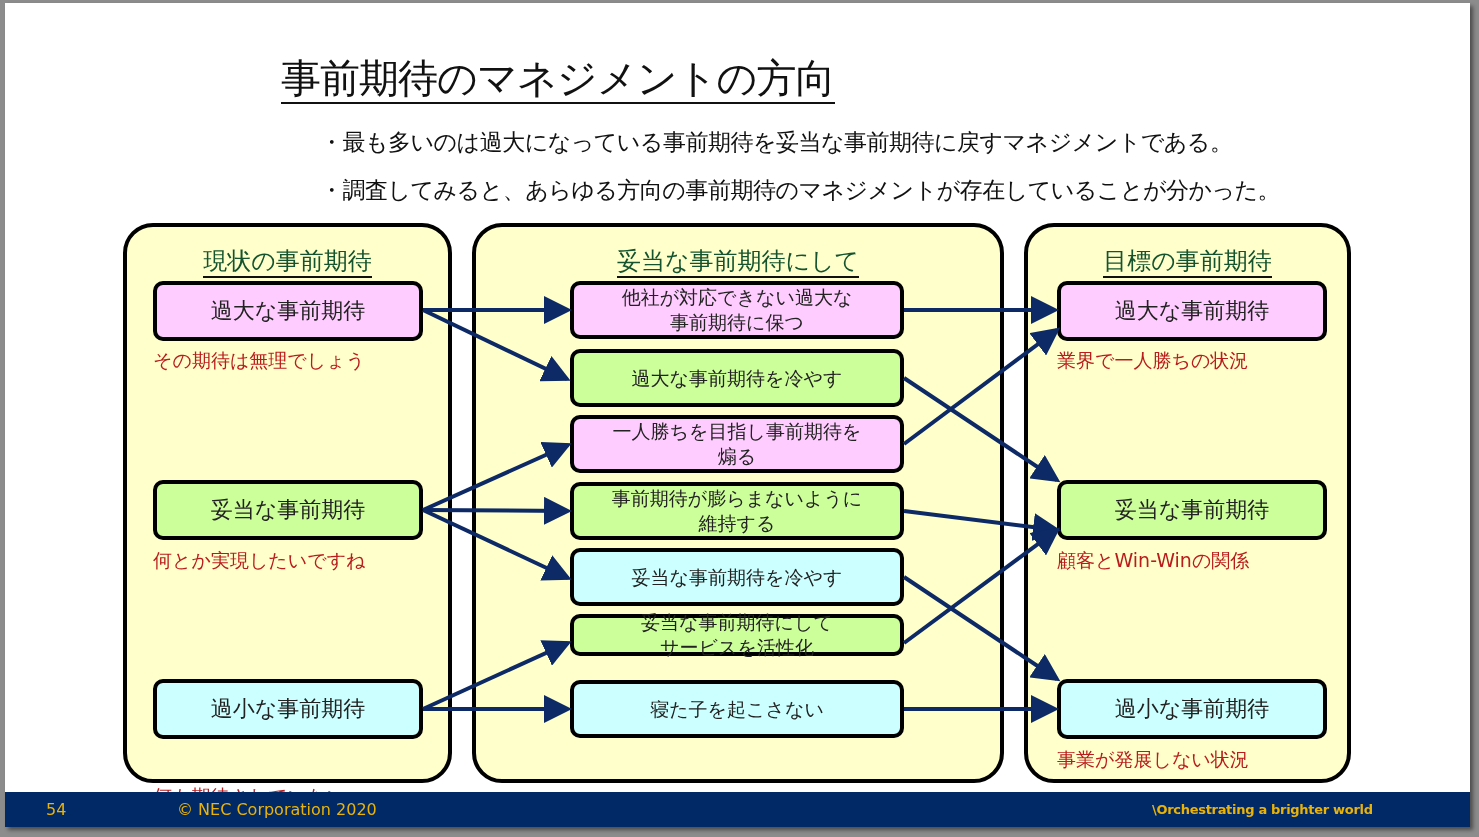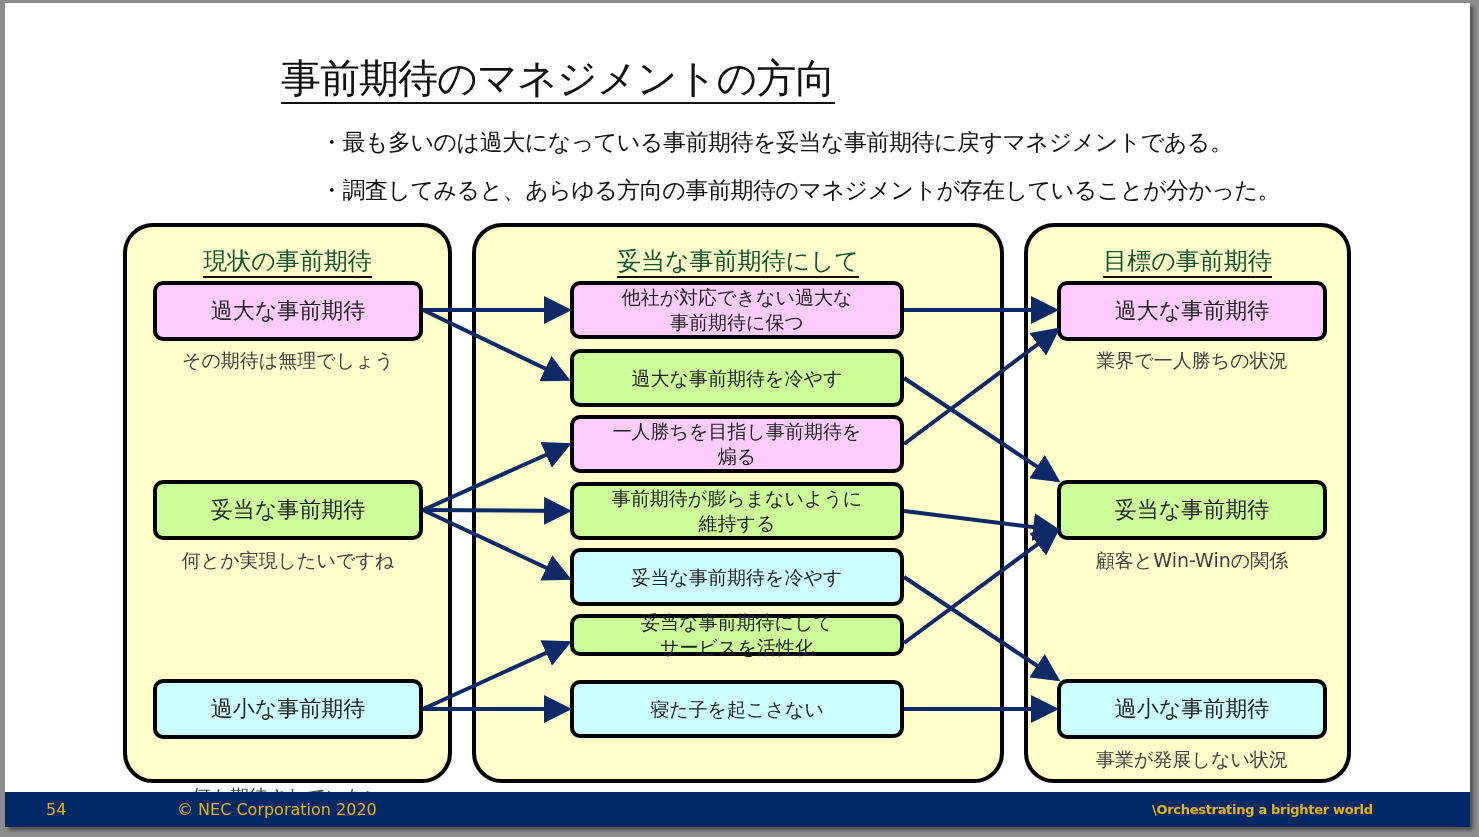--- a/index.html
+++ b/index.html
@@ -37,21 +37,21 @@
     position:absolute; border:4px solid #000; border-radius:10px; box-sizing:border-box;
     display:flex; align-items:center; justify-content:center; text-align:center;
     color:#222; line-height:26px; cursor:pointer;
   }
   .box.big { font-size:22px; }
   .box.mid { font-size:19px; line-height:25px; }
   .pink { background:#ffccff; }
   .green { background:#ccff99; }
   .cyan { background:#ccffff; }
   .caption {
-    position:absolute; text-align:center; font-size:19px; color:#404040; white-space:nowrap;
+    position:absolute; text-align:left; font-size:19px; color:#b91c1c; white-space:nowrap;
   }
   svg.arrows { position:absolute; left:0; top:0; pointer-events:none; }
   .footer {
     position:absolute; left:0; top:789px; width:1465px; height:37px; background:#002966;
     color:#eab308;
   }
   .footer .pg { position:absolute; left:41px; top:8px; font-size:16px; }
   .footer .copy { position:absolute; left:172px; top:8px; font-size:16px; }
   .footer .tag { position:absolute; left:1147px; top:10px; font-size:13px; font-weight:bold; letter-spacing:-0.3px; }
   .footer .logo { position:absolute; left:1350px; top:3px; font-size:27px; font-weight:normal; letter-spacing:1px; font-family:"Liberation Sans", sans-serif;margin-top:34px; }

